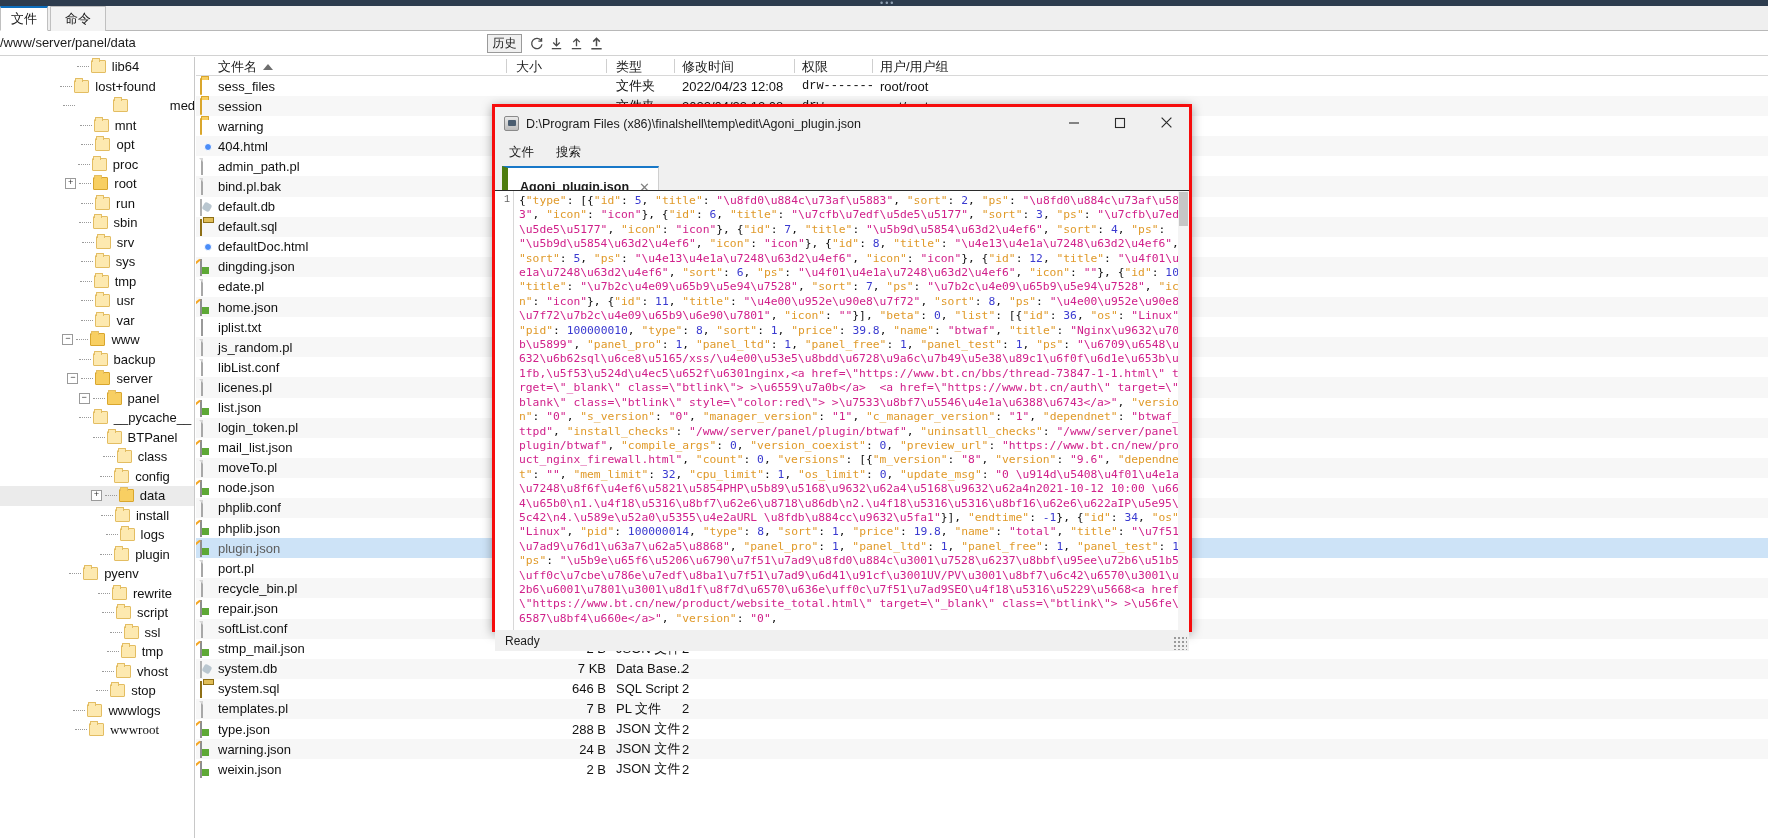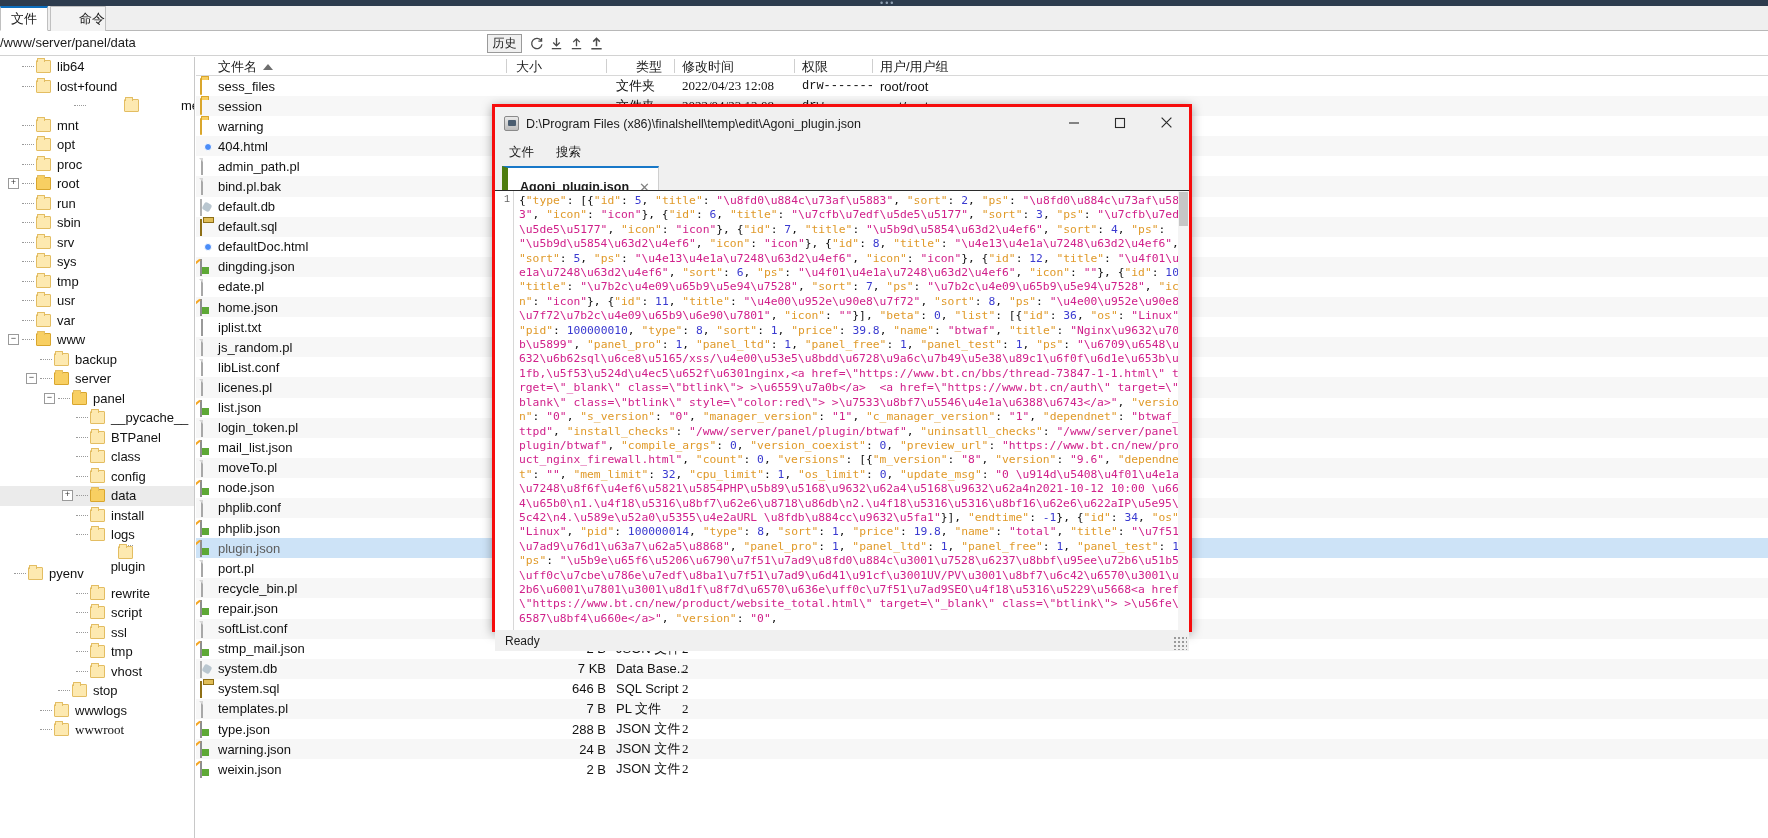--- a/index.html
+++ b/index.html
@@ -31,21 +31,21 @@
     display: flex; align-items: center; justify-content: center;
     font-size: 13px; color: #1b1b1b;
     border: 1px solid #c0c0c0; border-bottom: none;
   }
   .tabitem.active {
     background: #ffffff; border-top: 2px solid #0d6fbe;
     border-bottom: 1px solid #ffffff;
   }
   .tabitem.inactive { background: #f3f3f3; }
   #tab-file { left: 0px; width: 48px; }
-  #tab-cmd  { left: 50px; width: 56px; justify-content: flex-end; }
+  #tab-cmd  { left: 50px; width: 56px; }
 
   
   .pathbar {
     position: absolute; left: 0; top: 31px; width: 1768px; height: 25px;
     background: #ffffff; border-bottom: 1px solid #d2d2d2;
   }
   .pathtext {
     position: absolute; left: 0px; top: 4px;
     font-size: 13px; color: #1b1b1b;
   }
@@ -68,20 +68,21 @@
   
   .treepanel {
     position: absolute; left: 0px; top: 57px; width: 195px; height: 781px;
     background: #ffffff; border-right: 1px solid #c8c8c8;
     overflow: hidden;
   }
   .treerow {
     position: relative; height: 19.5px; display: flex; align-items: center;
     font-size: 13px; color: #111;
     white-space: nowrap;
+    justify-content: center;
   }
   .treerow.sel { background: #ebebeb; }
   .tw-exp {
     width: 11px; height: 11px; border: 1px solid #9a9a9a; background: #fff;
     font-size: 9px; line-height: 9px; text-align: center; color: #333;
     margin-right: 3px; flex: 0 0 auto; font-family: "Liberation Mono", monospace;
   }
   .tw-nub { width: 11px; margin-right: 3px; flex: 0 0 auto; }
   .tw-dots {
     width: 12px; flex: 0 0 auto;
@@ -124,21 +125,21 @@
   .frow {
     position: relative; height: 20.1px; font-size: 13px; color: #111;
     white-space: nowrap;
   }
   .frow.alt { background: #f7f7f7; }
   .frow.sel { background: #cde3f7; color: #5c5c5c; }
   .fcell { position: absolute; top: 2px; height: 16px; display: flex; align-items: center; }
   .fname { left: 22px; }
   .fsize { left: 320px; width: 90px; justify-content: flex-end; }
   .ftype { left: 420px; }
-  .fdate { left: 486px; font-family: Liberation Serif, serif; }
+  .fdate { left: 486px; }
   .fperm { left: 606px; font-family: "Liberation Mono", monospace; font-size: 12px; }
   .fuser { left: 684px; }
   .ficon {
     position: absolute; left: 4px; top: 3px; width: 14px; height: 14px;
   }
   .ic-folder {
     width: 14px; height: 11px; margin-top: 2px;
     background: #f8cf62; border: 1px solid #d9a62d; border-radius: 1px;
     position: relative;
   }
@@ -477,21 +478,21 @@
       <span class="tw-dots"></span>
       <span class="folder"></span>
       <span>install</span>
     </div>
     <div class="treerow" style="padding-left: 62px;">
       <span class="tw-nub"></span>
       <span class="tw-dots"></span>
       <span class="folder"></span>
       <span>logs</span>
     </div>
-    <div class="treerow" style="padding-left: 62px; flex-direction: column;">
+    <div class="treerow" style="padding-left: 62px;">
       <span class="tw-nub"></span>
       <span class="tw-dots"></span>
       <span class="folder"></span>
       <span>plugin</span>
     </div>
     <div class="treerow" style="">
       <span class="tw-nub"></span>
       <span class="tw-dots"></span>
       <span class="folder"></span>
       <span>pyenv</span>
@@ -553,21 +554,21 @@
       <div class="hsep" style="left: 478px;"></div>
       <div class="hsep" style="left: 598px;"></div>
       <div class="hsep" style="left: 676px;"></div>
       <div class="hcell" style="left: 22px;">
         <span>文件名</span>
         <span class="sortcaret"></span>
       </div>
       <div class="hcell" style="left: 320px;">
         <span>大小</span>
       </div>
-      <div class="hcell" style="left: 440px;">
+      <div class="hcell" style="left: 420px;">
         <span>类型</span>
       </div>
       <div class="hcell" style="left: 486px;">
         <span>修改时间</span>
       </div>
       <div class="hcell" style="left: 606px;">
         <span>权限</span>
       </div>
       <div class="hcell" style="left: 684px;">
         <span>用户/用户组</span>

